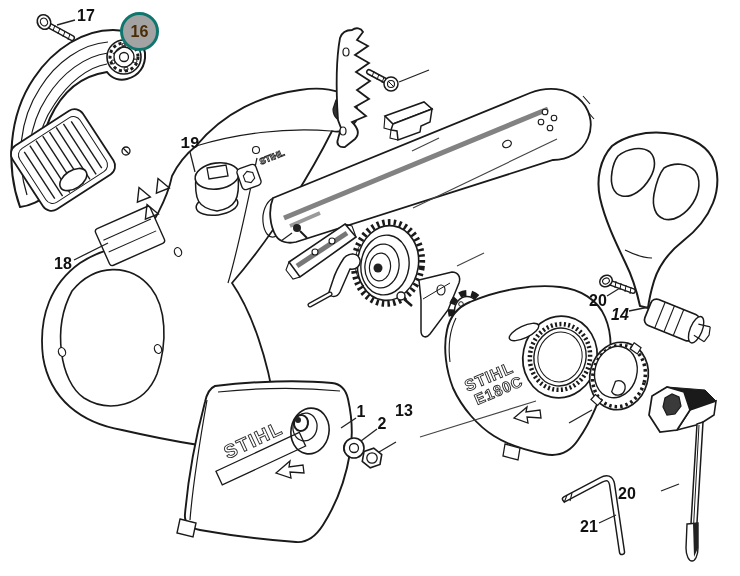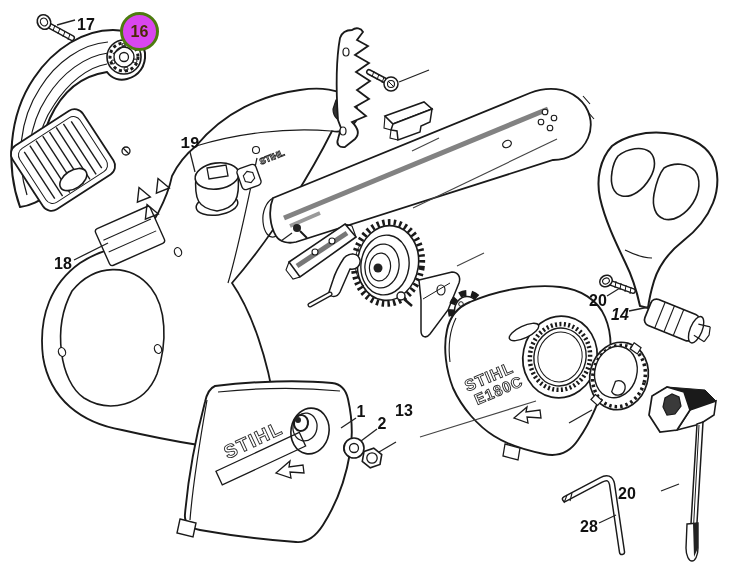--- a/index.html
+++ b/index.html
@@ -8,21 +8,21 @@
     font-family:"Liberation Sans", sans-serif; overflow:hidden;
   }
   .stage svg { position:absolute; left:0; top:0; }
   .part-label {
     position:absolute; transform:translate(-50%,-50%);
     font:bold 16px "Liberation Sans", sans-serif; color:#111111;
     cursor:pointer; user-select:none; line-height:1;
   }
   .part-badge {
     position:absolute; width:33px; height:33px; border-radius:50%;
-    background:#d946ef; border:3px solid #4d7c0f;
+    background:#a3a3a3; border:3px solid #0f766e;
     color:#4a2c05; font:bold 16px "Liberation Sans", sans-serif;
     display:flex; align-items:center; justify-content:center;
     cursor:pointer; user-select:none;
   }
   svg text {
     font-family:"Liberation Sans", sans-serif; font-weight:bold;
     fill:#ffffff; stroke:#2a2a2a; stroke-width:0.9px;
   }
   svg .ln   { stroke:#1a1a1a; fill:none; }
   svg .part { fill:#ffffff; stroke:#1a1a1a; }
@@ -340,24 +340,24 @@
     <line x1="377" y1="429" x2="361" y2="441"></line>
     <line x1="396" y1="442" x2="379" y2="452"></line>
     <line x1="661" y1="491" x2="679" y2="484"></line>
     <line x1="599" y1="523" x2="616" y2="515"></line>
     <line x1="569" y1="423" x2="592" y2="410"></line>
     <line x1="281" y1="241" x2="292" y2="233"></line>
     <line x1="399" y1="82" x2="429" y2="70"></line>
   </g>
 </svg>
 
-  <div class="part-label" style="left:86px; top:25px;text-align:center;">17</div>
+  <div class="part-label" style="left:86px; top:16px;text-align:center;">17</div>
   <div class="part-badge" style="left:120px; top:12px;">16</div>
   <div class="part-label" style="left:190px; top:144px;font-family:Liberation Mono, monospace;">19</div>
   <div class="part-label" style="left:63px;  top:264px;">18</div>
   <div class="part-label" style="left:598px; top:301px;">20</div>
   <div class="part-label" style="left:620px; top:315px;font-style:italic;">14</div>
   <div class="part-label" style="left:361px; top:412px;">1</div>
   <div class="part-label" style="left:382px; top:424px;">2</div>
   <div class="part-label" style="left:404px; top:411px;">13</div>
   <div class="part-label" style="left:627px; top:494px;">20</div>
-  <div class="part-label" style="left:589px; top:527px;">28</div>
+  <div class="part-label" style="left:589px; top:527px;">21</div>
 </div>
 
 </body></html>

